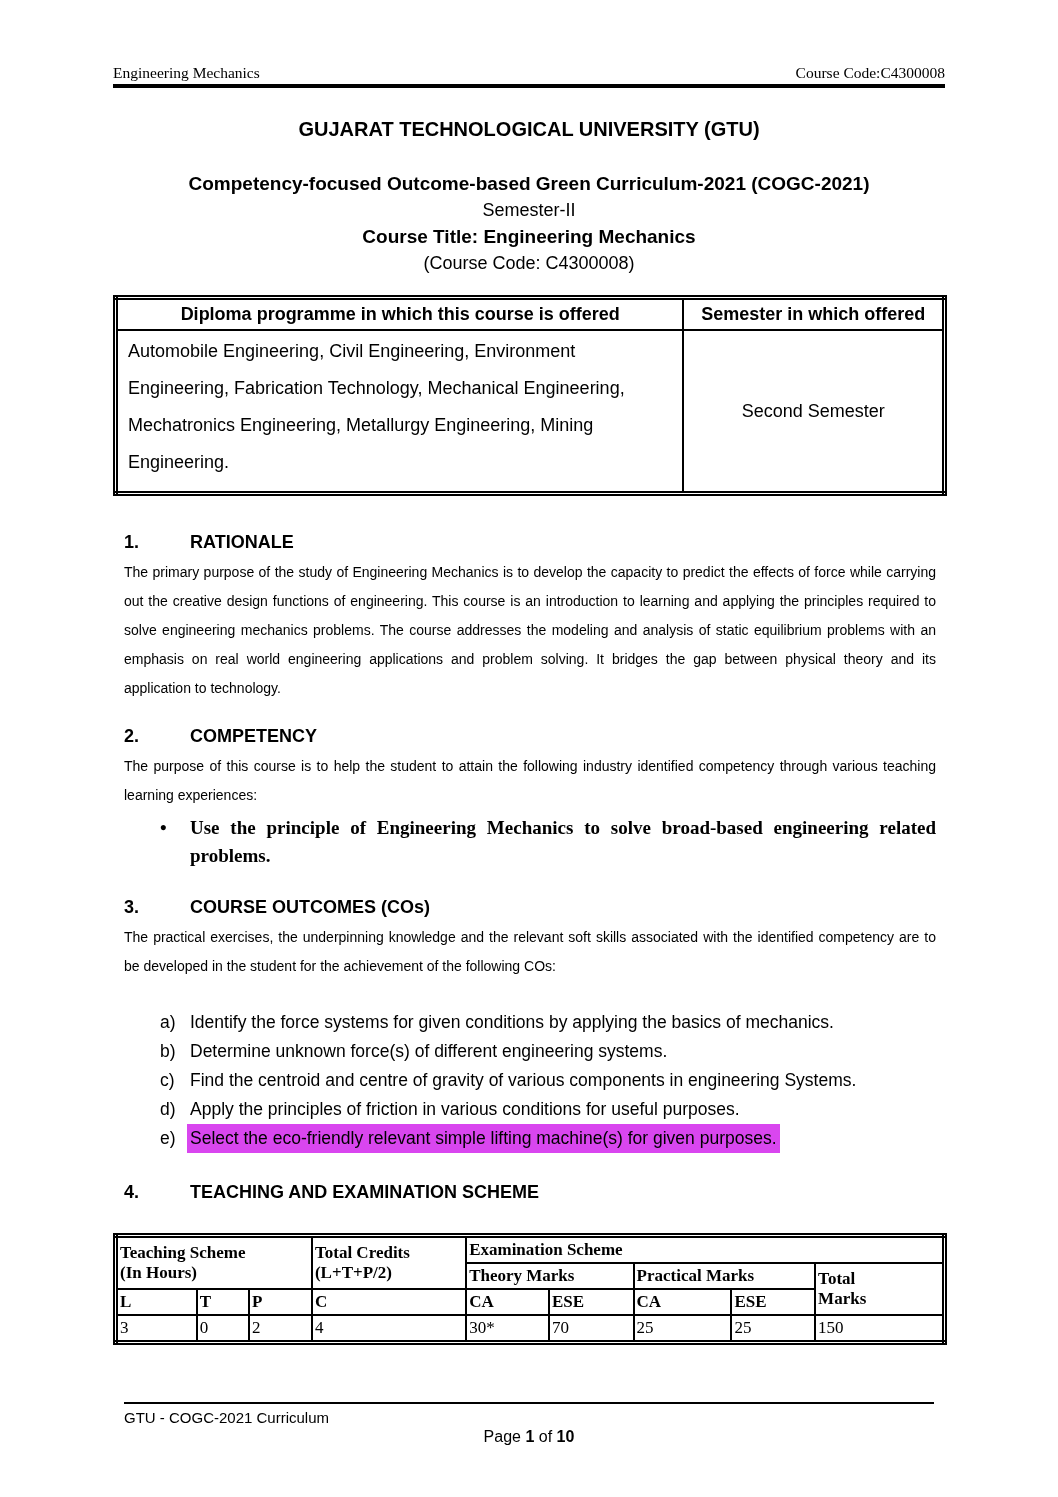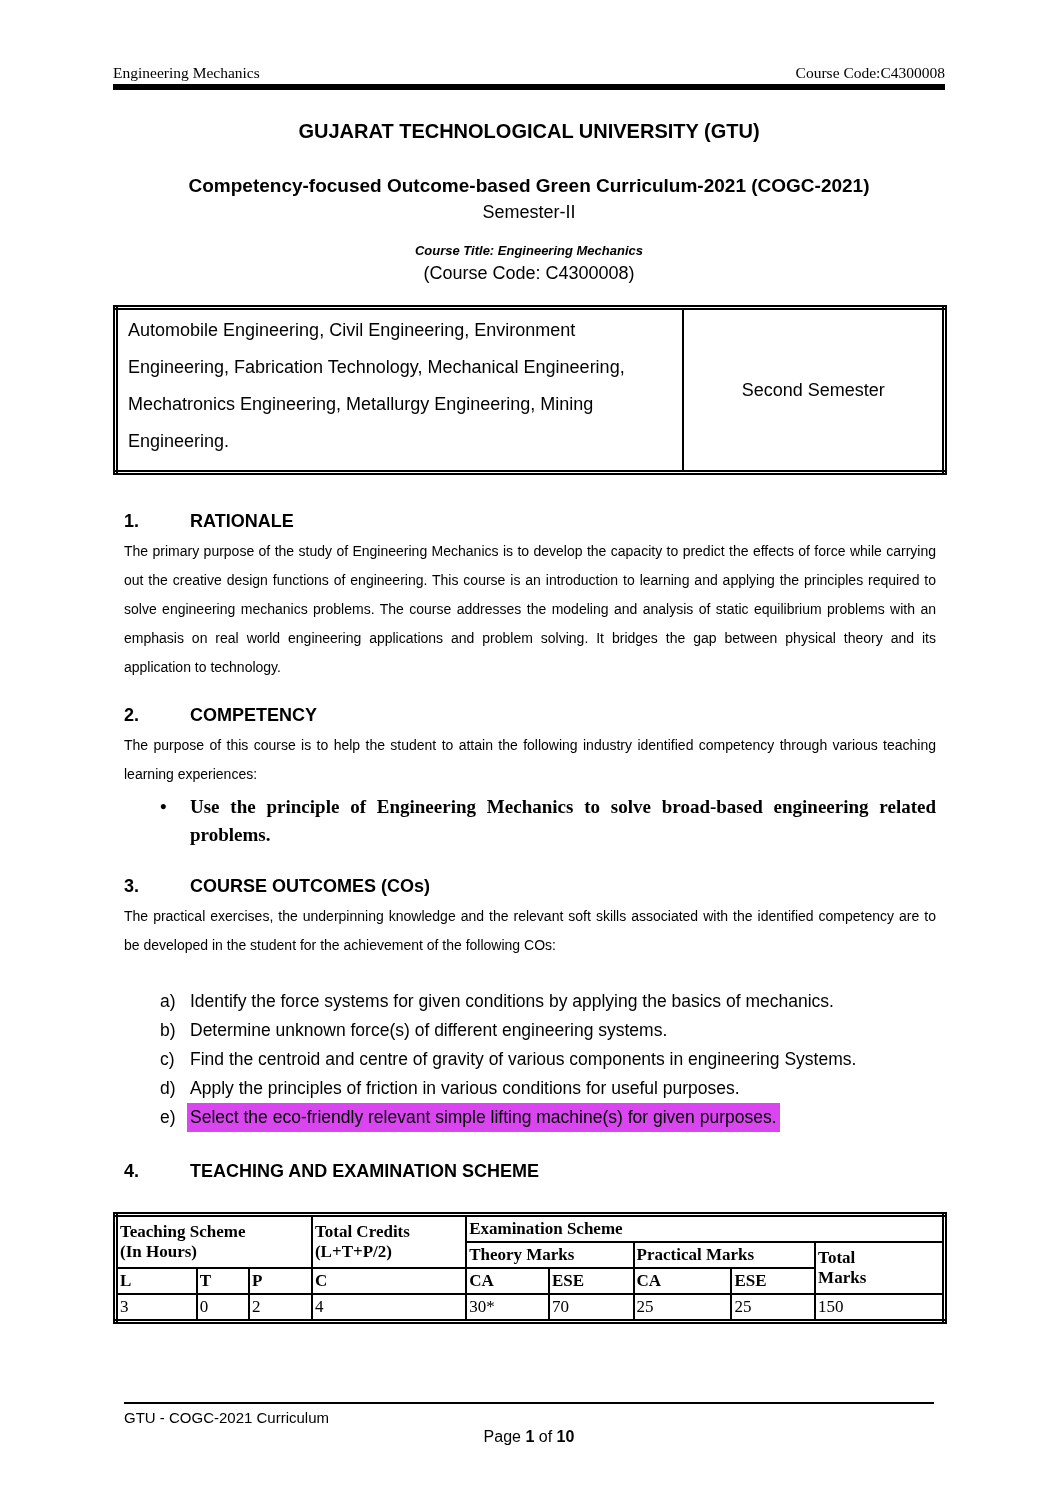--- a/index.html
+++ b/index.html
@@ -10,29 +10,29 @@
     position: relative; margin: 0 auto;
     font-family: "Liberation Sans", sans-serif;
     overflow: hidden;
   }
   
   .hdr {
     margin: 64px 113px 0 113px;
     display: flex; justify-content: space-between; align-items: flex-end;
     font-family: "Liberation Serif", serif;
     font-size: 15.5px;
-    border-bottom: 6px solid #000000;
+    border-bottom: 4px solid #000000;
     padding-bottom: 2px;
   }
   
   .tb { text-align: center; }
   .t-univ  { margin-top: 30px; font-size: 20px;  font-weight: bold; }
   .t-curr  { margin-top: 32px; font-size: 19px;  font-weight: bold; }
   .t-sem   { margin-top: 5px;  font-size: 18px; }
-  .t-course{ margin-top: 20px;  font-size: 13px;  font-weight: bold; font-style: italic; }
+  .t-course{ margin-top: 5px;  font-size: 19px;  font-weight: bold; }
   .t-code  { margin-top: 5px;  font-size: 18px; }
   
   .content { margin: 0 122px 0 124px; }
   
   .offer-table {
     width: calc(100% + 22px); margin: 21px 0 0 -11px;
     border-collapse: collapse;
     border: 5px double #000;
     font-size: 18px;
   }
@@ -95,20 +95,24 @@
   </div>
 
   <div class="content">
 
     <table class="offer-table">
       <colgroup>
           <col style="width:68.5%">
           <col style="width:31.5%">
         </colgroup>
       <tbody>
+          <tr>
+        <th>Diploma programme in which this course is offered</th>
+        <th>Semester in which offered</th>
+      </tr>
       <tr>
         <td class="prog">Automobile Engineering, Civil Engineering, Environment Engineering, Fabrication Technology, Mechanical Engineering, Mechatronics Engineering, Metallurgy Engineering, Mining Engineering.</td>
         <td class="sem">Second Semester</td>
       </tr>
     </tbody>
       </table>
 
     <div class="sec m-sec1">
       <span class="sec-num">1.</span>
       <span>RATIONALE</span>

